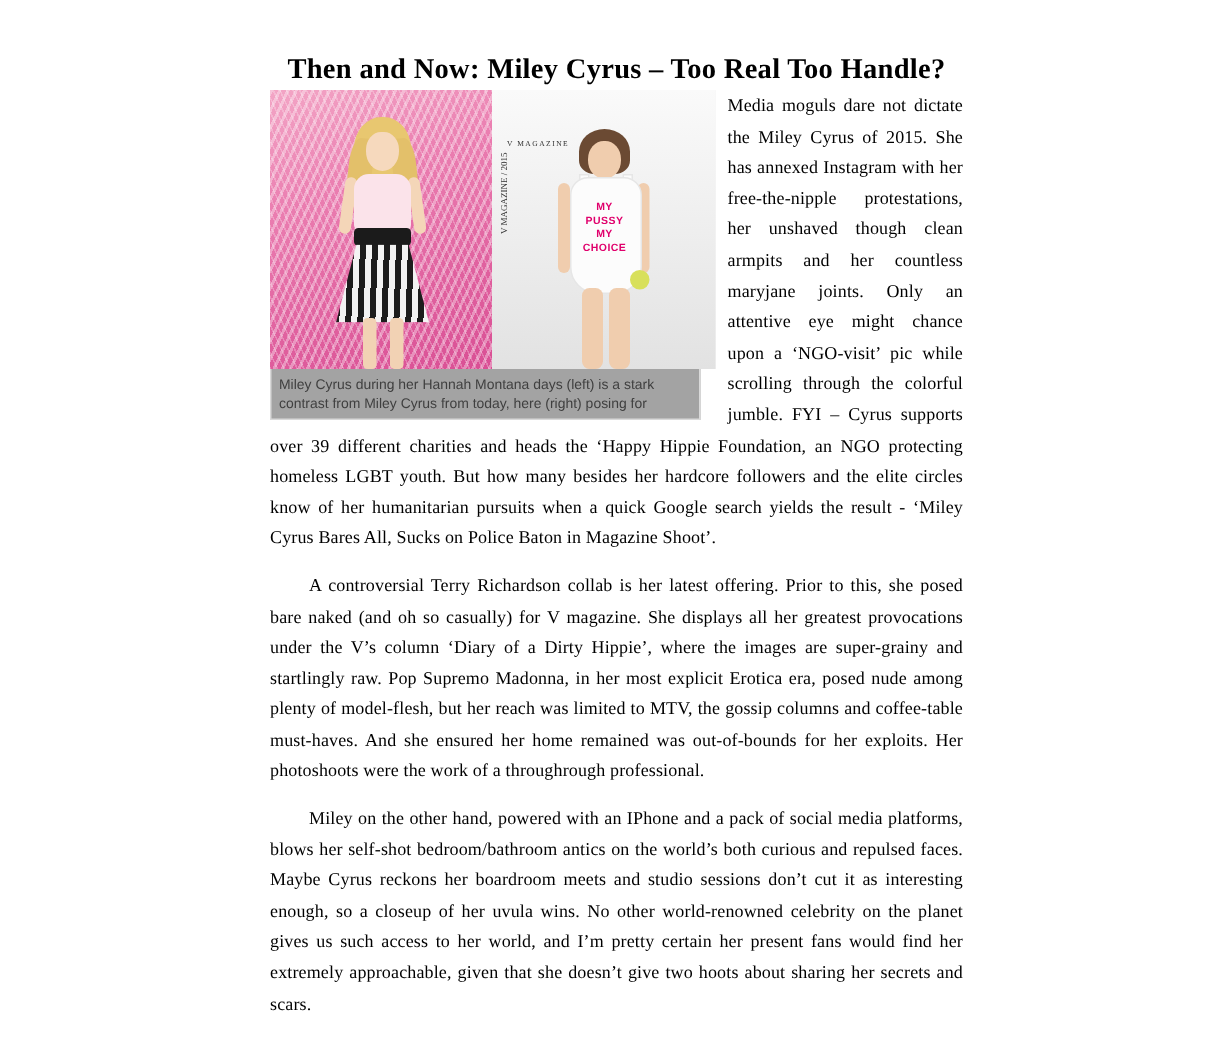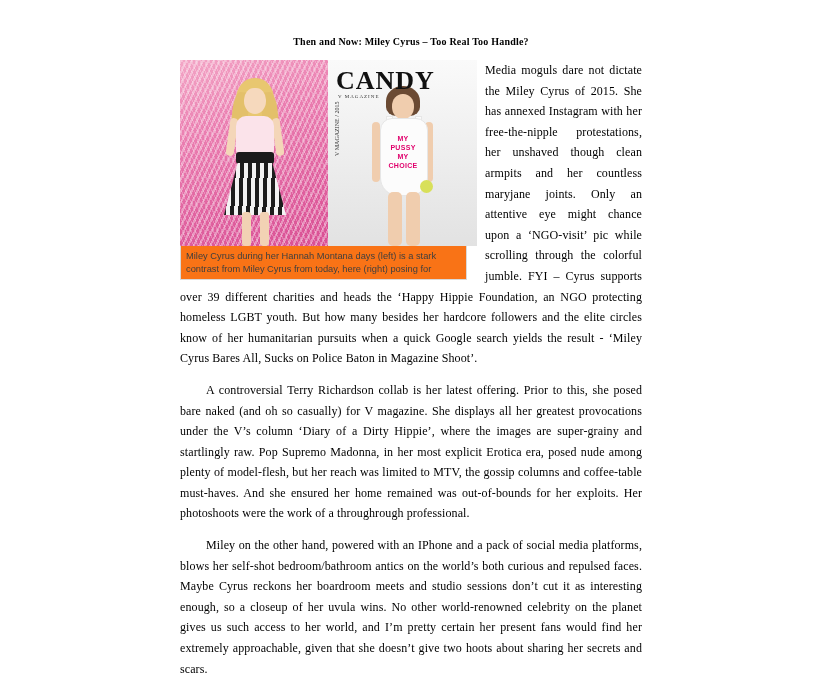--- a/index.html
+++ b/index.html
@@ -21,21 +21,21 @@
     background: #ffffff;
   }
   .title {
     position: absolute;
     left: 180px;
     top: 36px;
     width: 462px;
     text-align: center;
     font-family: "Liberation Serif", serif;
     font-weight: bold;
-    font-size: 10px;
+    font-size: 19px;
     letter-spacing: 0.2px;
     color: #000;
   }
   .content {
     position: absolute;
     left: 180px;
     top: 60px;
     width: 462px;
   }
   
@@ -235,21 +235,21 @@
     width: 13px; height: 13px;
     background: #d8e05a;
     border-radius: 50%;
   }
   .caption {
     width: 287px;
     box-sizing: border-box;
     padding: 4px 5px 5px 5px;
     border: 1px solid #d9d9d9;
     border-top: none;
-    background: #f97316;
+    background: #a3a3a3;
     font-family: "Liberation Sans", sans-serif;
     font-size: 9.3px;
     line-height: 12.5px;
     color: #3f3f3f;
     height: 34px;
     overflow: hidden;
   }
   p {
     margin: 0 0 0 0;
     font-family: "Liberation Serif", serif;
@@ -295,21 +295,20 @@
           <div class="r-arm-b"></div>
           <div class="r-hair"></div>
           <div class="r-face"></div>
           <div class="r-strap-a"></div>
           <div class="r-strap-b"></div>
           <div class="r-body"></div>
           <div class="r-text">MY PUSSY MY CHOICE</div>
           <div class="r-leg-a"></div>
           <div class="r-leg-b"></div>
           <div class="r-ball"></div>
-          <div class="r-masthead">CANDY</div>
           <div class="r-sub">V MAGAZINE</div>
           <div class="r-spine">V MAGAZINE / 2015</div>
         </div>
 
       </div>
       <div class="caption">Miley Cyrus during her Hannah Montana days (left) is a stark contrast from Miley Cyrus from today, here (right) posing for</div>
     </div>
 
     <p>Media moguls dare not dictate the Miley Cyrus of 2015. She has annexed Instagram with her free-the-nipple protestations, her unshaved though clean armpits and her countless maryjane joints. Only an attentive eye might chance upon a ‘NGO-visit’ pic while scrolling through the colorful jumble. FYI – Cyrus supports over 39 different charities and heads the ‘Happy Hippie Foundation, an NGO protecting homeless LGBT youth. But how many besides her hardcore followers and the elite circles know of her humanitarian pursuits when a quick Google search yields the result - ‘Miley Cyrus Bares All, Sucks on Police Baton in Magazine Shoot’.</p>
     <p class="indent">A controversial Terry Richardson collab is her latest offering. Prior to this, she posed bare naked (and oh so casually) for V magazine. She displays all her greatest provocations under the V’s column ‘Diary of a Dirty Hippie’, where the images are super-grainy and startlingly raw. Pop Supremo Madonna, in her most explicit Erotica era, posed nude among plenty of model-flesh, but her reach was limited to MTV, the gossip columns and coffee-table must-haves. And she ensured her home remained was out-of-bounds for her exploits. Her photoshoots were the work of a throughrough professional.</p>

